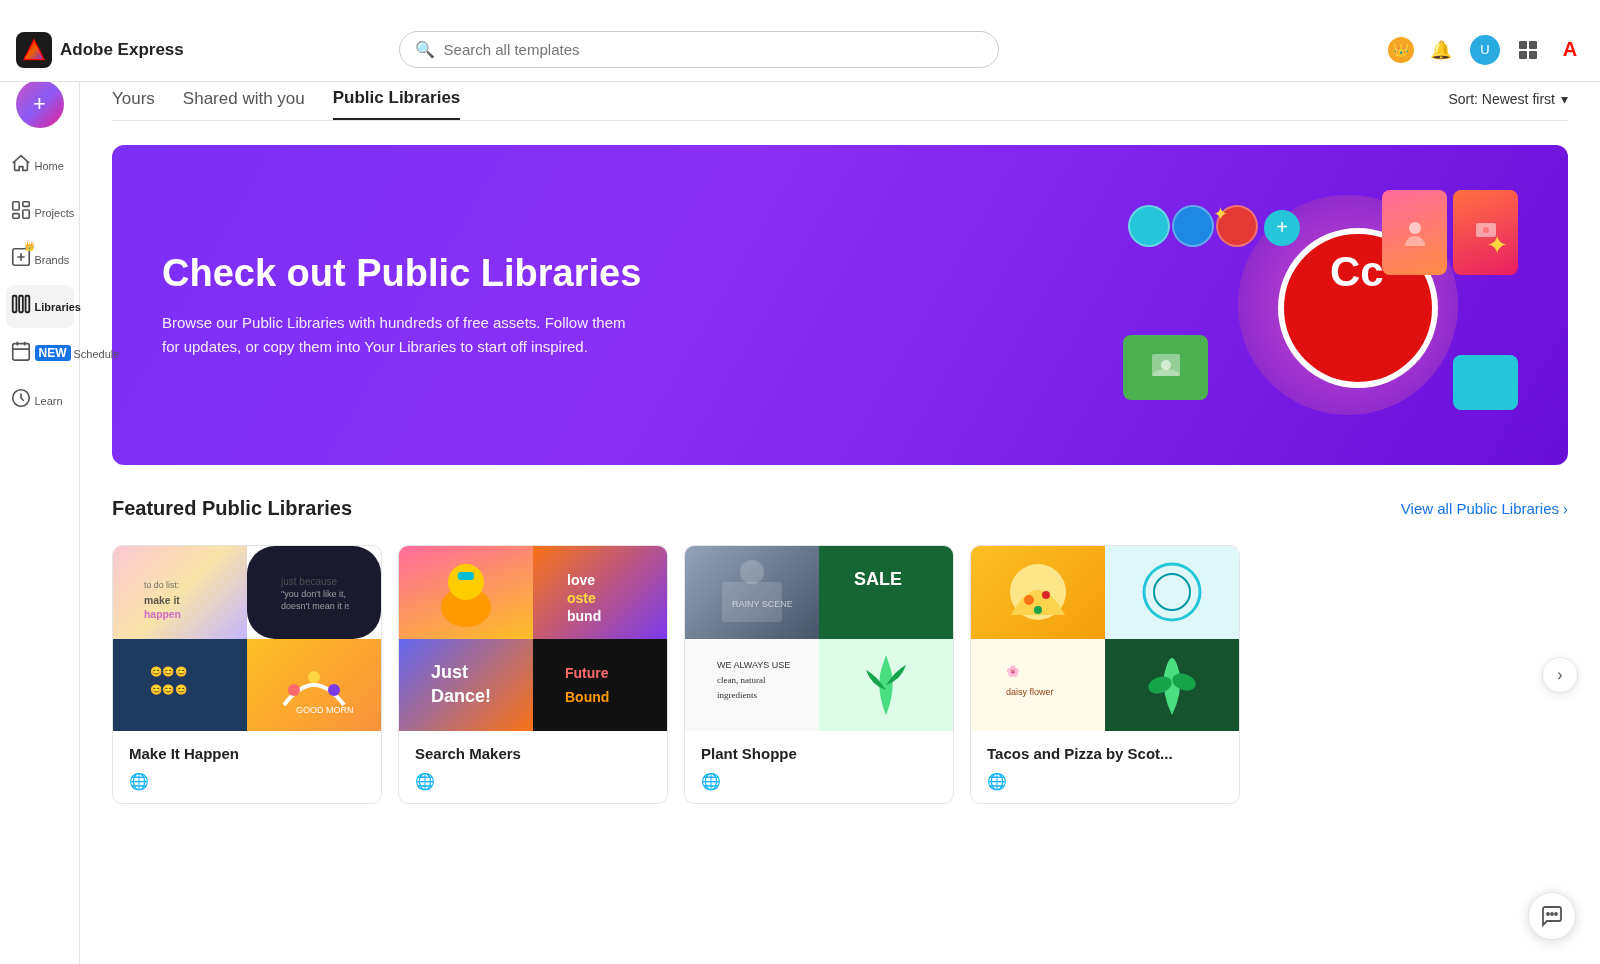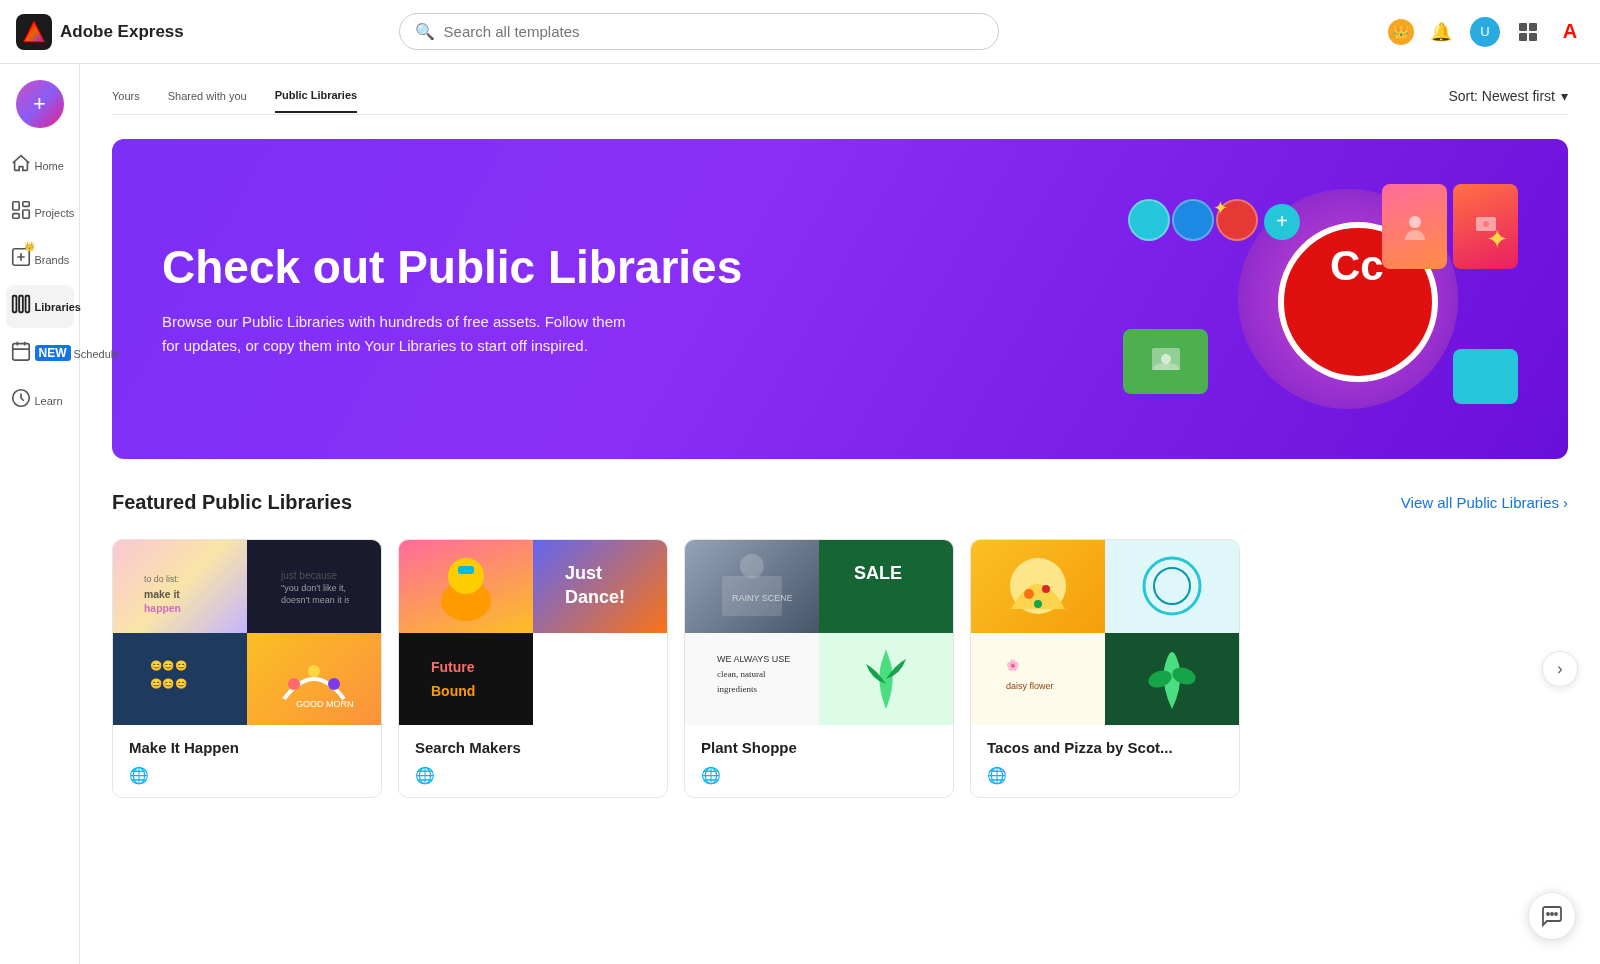--- a/index.html
+++ b/index.html
@@ -2,21 +2,21 @@
 <html><head>
   <meta charset="utf-8">
   <style>
     * { box-sizing: border-box; margin: 0; padding: 0; }
     body { font-family: -apple-system, BlinkMacSystemFont, 'Segoe UI', sans-serif; background: #fff; color: #222; }
 
     
     .topnav {
       display: flex; align-items: center; height: 64px;
       border-bottom: 1px solid #e5e5e5; padding: 0 16px; gap: 16px;
-      position: fixed; top: 0; left: 0; right: 0; background: #fff; z-index: 100;
+      position: fixed; top: 18px; left: 0; right: 0; background: #fff; z-index: 100;
     }
     .logo-area { display: flex; align-items: center; gap: 10px; min-width: 180px; }
     .logo-icon {
       width: 36px; height: 36px; background: #1a1a1a; border-radius: 8px;
       display: flex; align-items: center; justify-content: center;
     }
     .logo-text { font-size: 17px; font-weight: 600; color: #222; }
     .search-bar {
       flex: 1; max-width: 600px; margin: 0 auto;
       display: flex; align-items: center;
@@ -65,32 +65,32 @@
       border-radius: 3px; padding: 1px 4px; margin-top: -2px;
     }
     .brands-icon-wrap { position: relative; }
     .brands-crown { position: absolute; top: -6px; right: -6px; font-size: 10px; }
 
     
     .main { margin-left: 80px; flex: 1; padding: 24px 32px; min-height: calc(100vh - 64px); }
 
     
     .tabs { display: flex; align-items: center; gap: 28px; margin-bottom: 0; border-bottom: 1px solid #e5e5e5; padding-bottom: 0; }
-    .tab { font-size: 11px; color: #555; cursor: pointer; padding-bottom: 10px; }
+    .tab { font-size: 17px; color: #555; cursor: pointer; padding-bottom: 10px; }
     .tab.active { color: #222; font-weight: 700; border-bottom: 2px solid #222; }
     .tabs-right { margin-left: auto; display: flex; align-items: center; gap: 6px; font-size: 14px; color: #333; cursor: pointer; padding-bottom: 10px; }
 
     
     .banner {
       margin-top: 24px; border-radius: 12px; overflow: hidden;
       background: linear-gradient(120deg, #7b2ff7 0%, #8b2ff7 40%, #6a0fd9 100%);
       padding: 40px 50px; display: flex; align-items: center; min-height: 280px; position: relative;
     }
     .banner-text { flex: 1; z-index: 2; }
-    .banner-title { font-size: 46px; font-weight: 800; color: #fff; margin-bottom: 16px; }
+    .banner-title { font-size: 38px; font-weight: 800; color: #fff; margin-bottom: 16px; }
     .banner-desc { font-size: 15px; color: rgba(255,255,255,0.9); max-width: 480px; line-height: 1.6; }
     .banner-art {
       width: 400px; height: 240px; flex-shrink: 0; position: relative; display: flex; align-items: center; justify-content: center;
     }
 
     
     .art-container { position: relative; width: 100%; height: 100%; }
     .art-circle-bg {
       position: absolute; width: 220px; height: 220px; border-radius: 50%;
       background: radial-gradient(circle, #c84fc8 0%, #9b30d0 60%, #7020c0 100%);
@@ -130,21 +130,21 @@
     .card-images { display: grid; grid-template-columns: 1fr 1fr; grid-template-rows: 1fr 1fr; height: 185px; }
     .card-img { overflow: hidden; display: flex; align-items: center; justify-content: center; }
     
     .tile { width: 100%; height: 100%; display: flex; align-items: center; justify-content: center; font-size: 10px; color: rgba(255,255,255,0.7); }
     .card-info { padding: 14px 16px 12px; }
     .card-name { font-size: 15px; font-weight: 600; color: #222; margin-bottom: 10px; }
     .card-globe { color: #888; font-size: 16px; }
 
     
     .mih-tl { background: linear-gradient(135deg, #f9a8d4, #fbbf24, #a78bfa); }
-    .mih-tr { background: #1a1a2e; display: flex; align-items: center; justify-content: center; }
+    .mih-tr { background: #1a1a2e; display: flex; align-items: center; justify-content: center; border-radius: 28px; }
     .mih-bl { background: #3b82f6; display: flex; align-items: center; justify-content: center; }
     .mih-br { background: linear-gradient(135deg, #fbbf24, #fb923c); display: flex; align-items: center; justify-content: center; }
 
     .scroll-arrow {
       position: absolute; right: -10px; top: 50%; transform: translateY(-50%);
       width: 36px; height: 36px; border-radius: 50%; background: #fff;
       border: 1px solid #e5e5e5; display: flex; align-items: center; justify-content: center;
       cursor: pointer; font-size: 16px; color: #555; box-shadow: 0 2px 8px rgba(0,0,0,0.1);
       z-index: 10;
     }
@@ -419,20 +419,29 @@
             <div class="card-img">
               <div style="background:linear-gradient(160deg,#ff6b9d,#fbbf24); width:100%; height:100%; display:flex; align-items:center; justify-content:center;">
                 <svg width="80" height="80" viewBox="0 0 80 80">
                   <ellipse cx="40" cy="55" rx="25" ry="20" fill="#ff9a00"></ellipse>
                   <circle cx="40" cy="30" r="18" fill="#ffcc00"></circle>
                   <rect x="32" y="20" width="16" height="8" rx="3" fill="#00bcd4"></rect>
                 </svg>
               </div>
             </div>
             <div class="card-img">
+              <div style="background:linear-gradient(135deg,#f97316,#7c3aed); width:100%; height:100%; display:flex; align-items:center; justify-content:center; padding:4px;">
+                <svg width="75" height="75" viewBox="0 0 75 75">
+                  <text x="4" y="30" font-size="14" fill="white" font-weight="bold" font-family="sans-serif">love</text>
+                  <text x="4" y="48" font-size="14" fill="#ffd740" font-weight="bold" font-family="sans-serif">oste</text>
+                  <text x="4" y="66" font-size="14" fill="white" font-weight="bold" font-family="sans-serif">bund</text>
+                </svg>
+              </div>
+            </div>
+            <div class="card-img">
               <div style="background:linear-gradient(135deg,#6366f1,#f97316); width:100%; height:100%; display:flex; align-items:center; justify-content:center; padding:4px;">
                 <svg width="75" height="70" viewBox="0 0 75 70">
                   <text x="2" y="28" font-size="18" fill="white" font-weight="900" font-family="sans-serif">Just</text>
                   <text x="2" y="52" font-size="18" fill="white" font-weight="900" font-family="sans-serif">Dance!</text>
                 </svg>
               </div>
             </div>
             <div class="card-img">
               <div style="background:#111; width:100%; height:100%; display:flex; align-items:center; justify-content:center; padding:4px;">
                 <svg width="75" height="70" viewBox="0 0 75 70">

